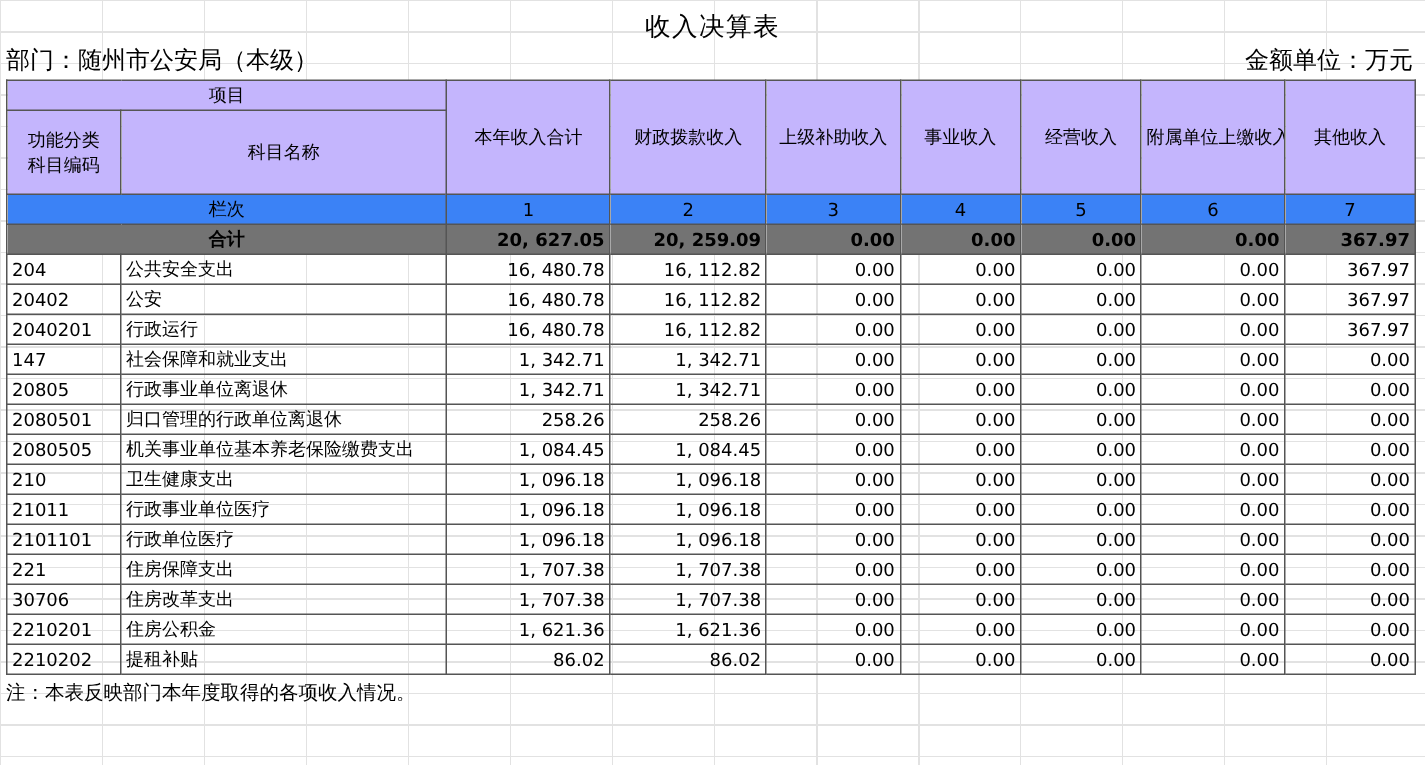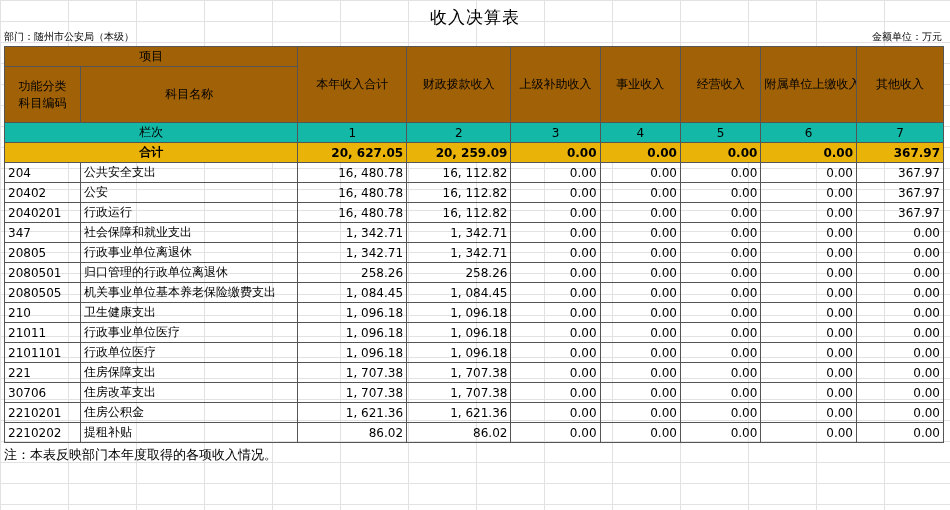--- a/index.html
+++ b/index.html
@@ -42,21 +42,21 @@
     font-size: 12px;
     font-family: "DejaVu Sans", sans-serif;
     padding-right: 8px;
     text-align: right;
     margin-top: 2px;
   }
   .meta-row {
     display: flex;
     justify-content: space-between;
     align-items: center;
-    font-size: 10px;
+    font-size: 16px;
     font-family: "DejaVu Sans", sans-serif;
     padding: 1px 8px 2px 4px;
     gap: 38px;
   }
   table.main {
     border-collapse: collapse;
     width: 940px;
     margin-left: 4px;
     table-layout: fixed;
   }
@@ -64,34 +64,34 @@
     border: 1px solid #555;
     font-size: 12px;
     font-family: "DejaVu Sans", sans-serif;
     padding: 1px 3px;
     height: 19px;
     box-sizing: border-box;
     overflow: hidden;
     white-space: nowrap;
   }
   .hdr {
-    background: #a16207;
+    background: #c4b5fd;
     text-align: center;
     font-weight: normal;
   }
   .hdr-tall {
     height: 56px;
     text-align: center;
   }
   .row-num {
-    background: #14b8a6;
+    background: #3b82f6;
     text-align: center;
   }
   .total-row td {
-    background: #eab308;
+    background: #737373;
     font-weight: bold;
     text-align: right;
   }
   .total-row td.lbl {
     text-align: center;
   }
   .code {
     text-align: left;
     padding-left: 4px;
     margin-left: 31px;
@@ -208,21 +208,21 @@
           <td class="name ind1">行政运行</td>
           <td class="num">16, 480.78</td>
           <td class="num">16, 112.82</td>
           <td class="num">0.00</td>
           <td class="num">0.00</td>
           <td class="num">0.00</td>
           <td class="num">0.00</td>
           <td class="num">367.97</td>
         </tr>
         <tr>
-          <td class="code">347</td>
+          <td class="code">147</td>
           <td class="name ind0">社会保障和就业支出</td>
           <td class="num">1, 342.71</td>
           <td class="num">1, 342.71</td>
           <td class="num">0.00</td>
           <td class="num">0.00</td>
           <td class="num">0.00</td>
           <td class="num">0.00</td>
           <td class="num">0.00</td>
         </tr>
         <tr>

